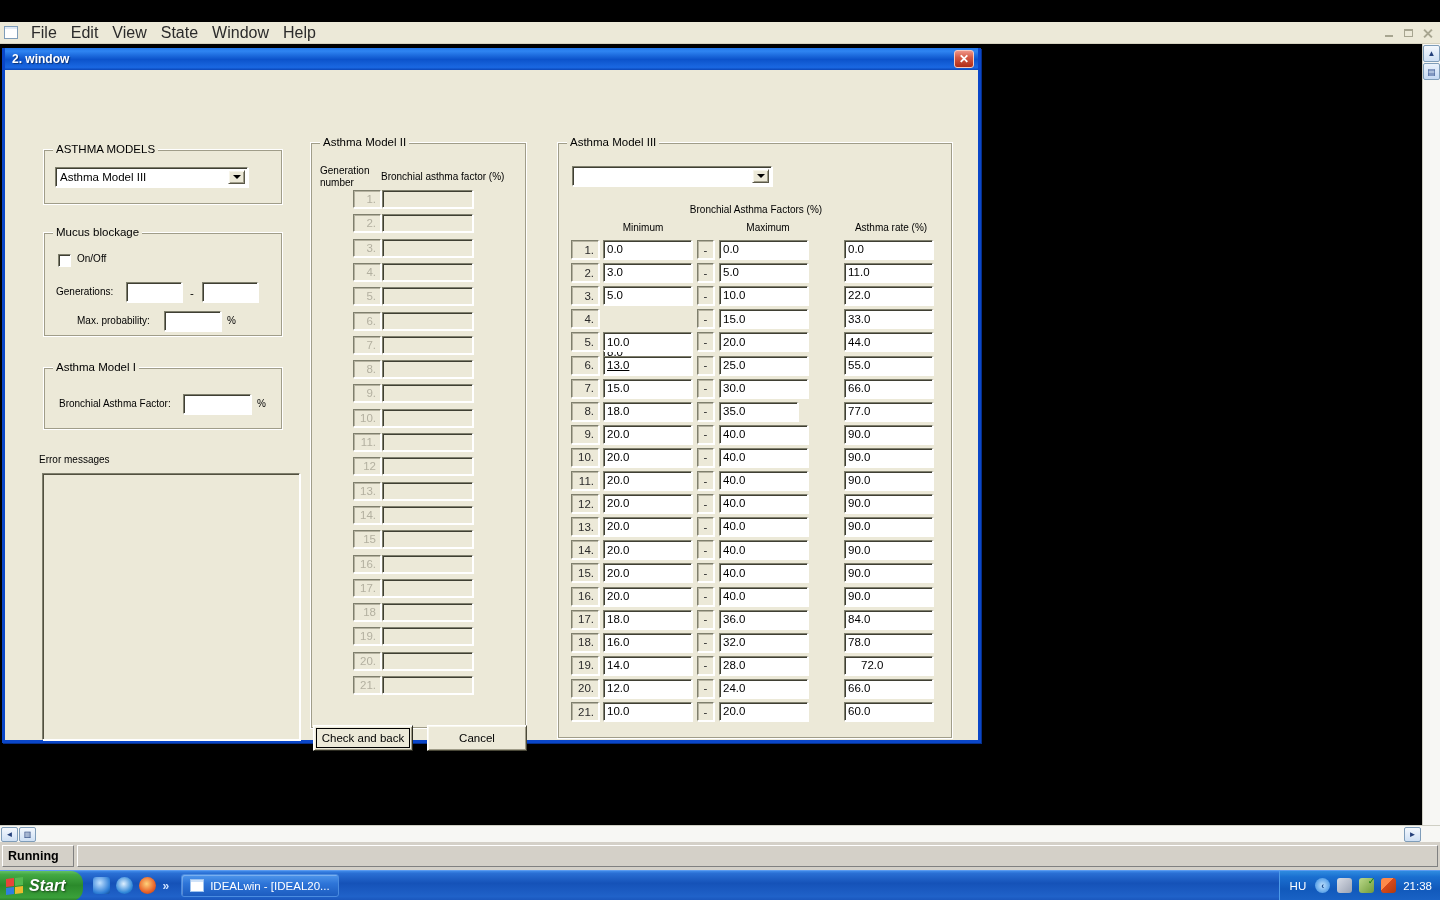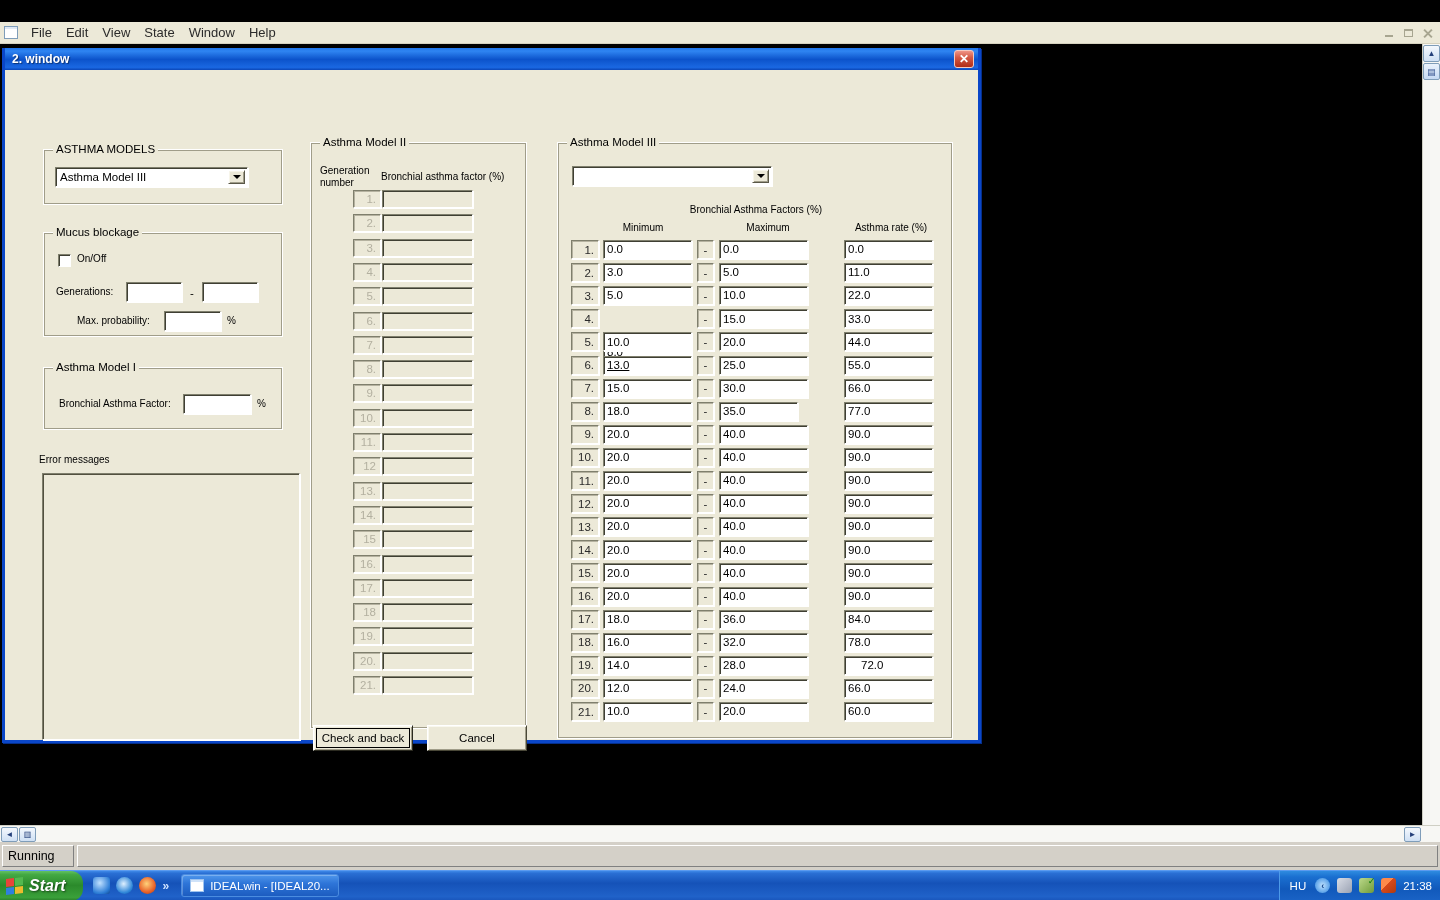--- a/index.html
+++ b/index.html
@@ -47,21 +47,21 @@
     position: absolute; left: 0; top: 22px; width: 1440px; height: 22px;
     background: #ece9d8; display: flex; align-items: center;
     border-bottom: 1px solid #d6d2bf;
   }
   .mdi-icon {
     width: 14px; height: 13px; margin-left: 4px; margin-right: 6px;
     background: #fff; border: 1px solid #7f9db9;
     box-shadow: inset 0 2px 0 #dfe9f5;
   }
   .menu-item {
-    font-size: 13px; color: #2b2b2b; padding: 2px 7px; line-height: 14px;
+    font-size: 16px; color: #2b2b2b; padding: 2px 7px; line-height: 14px;
   }
   .mdi-winbtns { position: absolute; right: 4px; top: 4px; display: flex; gap: 3px; }
   .mbtn { width: 16px; height: 14px; position: relative; }
   .mbtn i { position: absolute; background: #a7a590; display:block; }
   .mbtn.min i { left: 3px; bottom: 3px; width: 8px; height: 2px; }
   .mbtn.max i { left: 3px; top: 3px; width: 9px; height: 8px; background: transparent;
                 border: 1px solid #a7a590; border-top-width: 2px; }
   .mbtn.close i.a, .mbtn.close i.b { left: 7px; top: 2px; width: 2px; height: 11px; background:#a7a590; }
   .mbtn.close i.a { transform: rotate(45deg); }
   .mbtn.close i.b { transform: rotate(-45deg); }
@@ -102,21 +102,21 @@
 
   
   .statusbar {
     position: absolute; left: 0; bottom: 30px; width: 1440px; height: 28px;
     background: #d4d0c8; display: flex; align-items: center; padding: 2px;
   }
   .status-pane {
     height: 22px; border: 1px solid #fff; border-right-color:#808080; border-bottom-color:#808080;
     background: #d4d0c8; display: flex; align-items: center; padding: 0 5px;
   }
-  .status-pane.first { width: 72px; font-size: 12.5px; font-weight: normal; color: #000; }
+  .status-pane.first { width: 72px; font-size: 12.5px; font-weight: bold; color: #000; }
   .status-pane.rest { flex: 1; margin-left: 3px; }
 
   
   .taskbar {
     position: absolute; left: 0; bottom: 0; width: 1440px; height: 30px;
     background: linear-gradient(180deg,#3f8ae8 0%,#2a6fd4 8%,#1552b8 42%,#2062c9 88%,#1a57bd 100%);
     display: flex; align-items: center;
     border-top: 1px solid #5b9bf0;
   }
   .start-btn {

